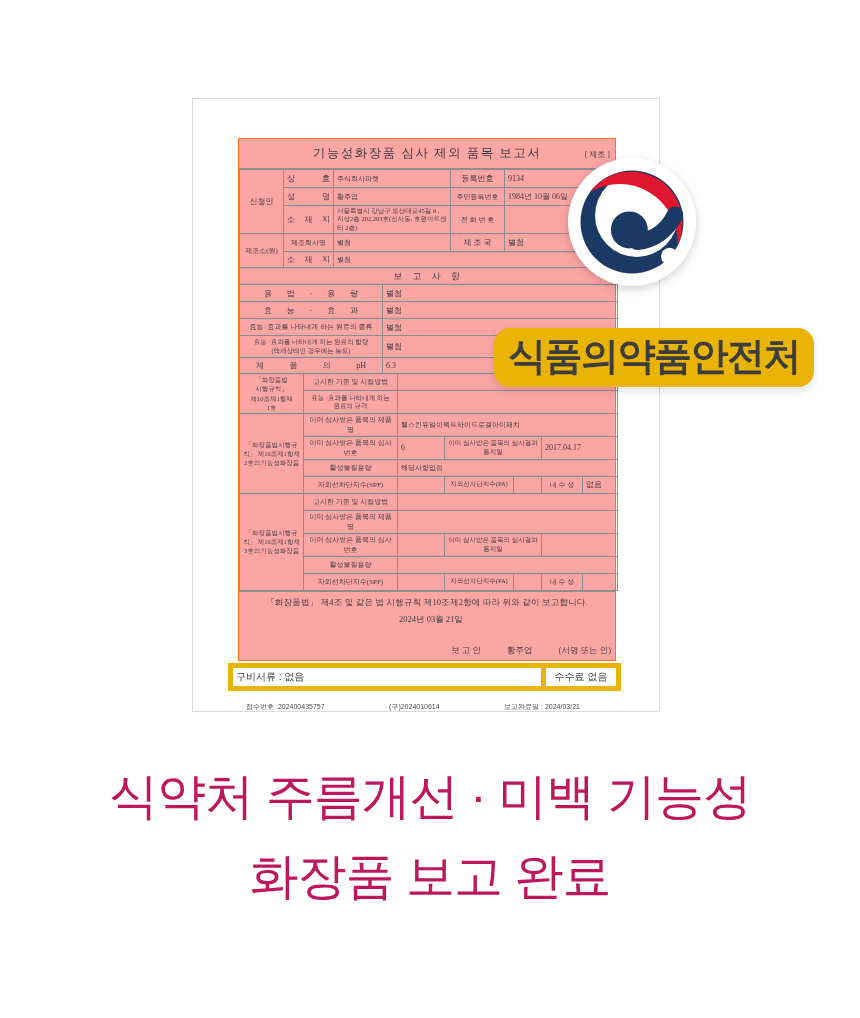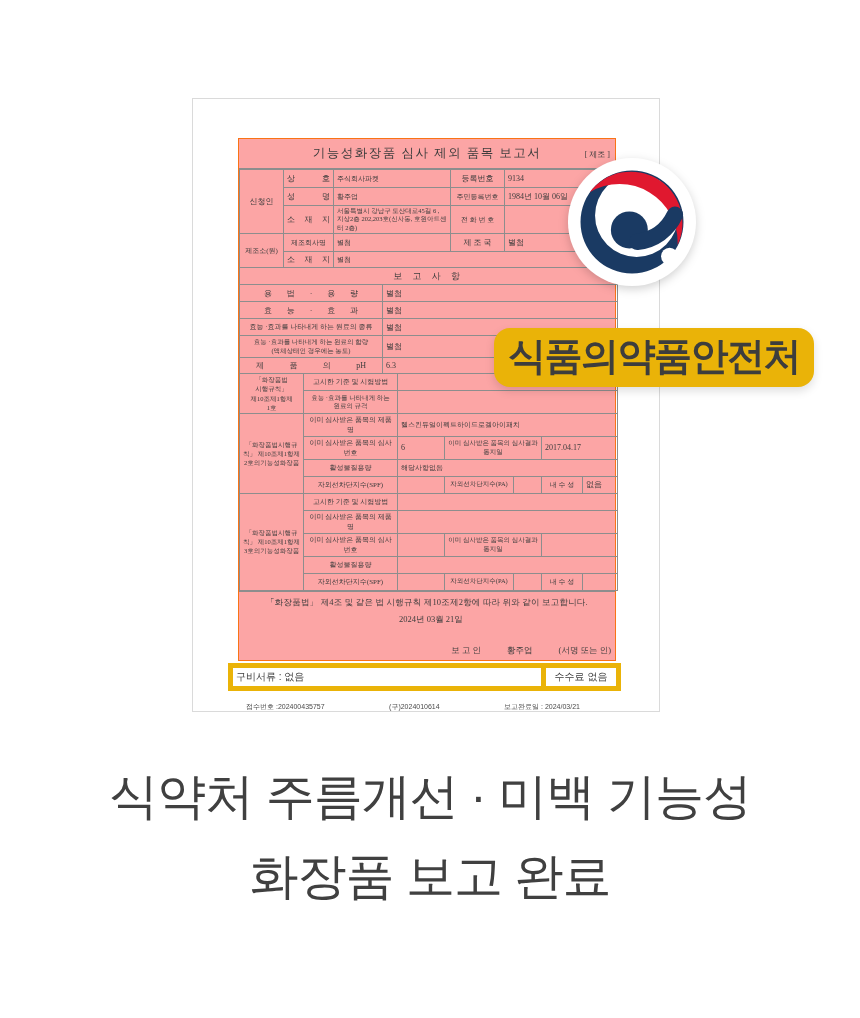--- a/index.html
+++ b/index.html
@@ -43,21 +43,21 @@
   .foot{display:flex;justify-content:space-between;margin-top:11px;font-size:7px;color:#4a4a4a;
     padding-left:8px;padding-right:36px;}
   
   .emblem{position:absolute;left:566px;top:156px;width:132px;height:132px;z-index:5;}
   .emblem svg{filter:drop-shadow(0 3px 5px rgba(0,0,0,0.18));}
   .agency-pill{position:absolute;left:494px;top:280px;z-index:6;background:#eab308;border-radius:16px;
     padding:3px 14px 5px 14px;font-size:38px;font-weight:700;letter-spacing:-1.5px;color:#3d3d3d;
     box-shadow:0 4px 10px rgba(0,0,0,0.13);white-space:nowrap;margin-top:48px;}
   
   .caption{position:absolute;left:0;top:756px;width:860px;text-align:center;
-    font-size:49px;font-weight:500;color:#404040;letter-spacing:-1px;line-height:1.64;}
+    font-size:49px;font-weight:500;color:#be185d;letter-spacing:-1px;line-height:1.64;}
 </style>
 </head>
 <body>
 
 <div class="page">
   <div class="form">
     <div class="box">
 
       <div class="title-bar">
         <span>기능성화장품 심사 제외 품목 보고서</span>

